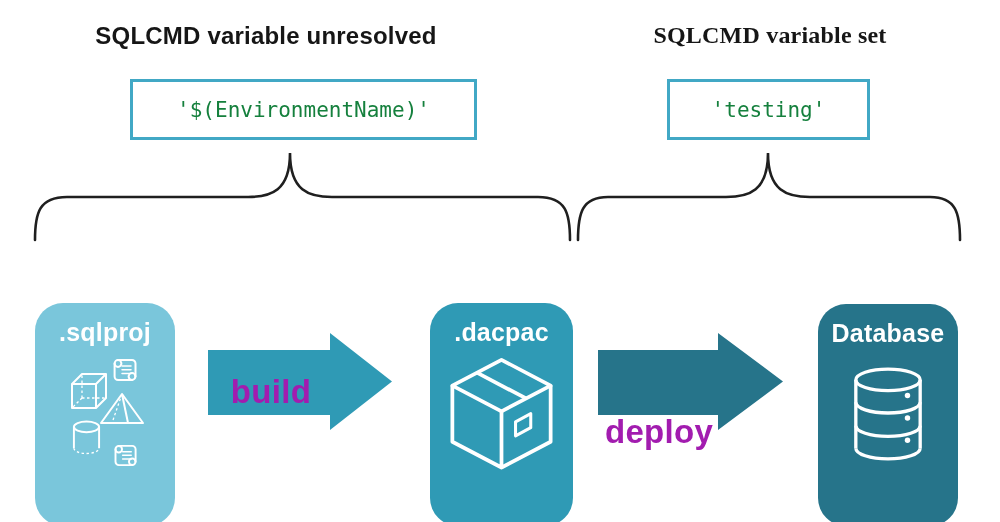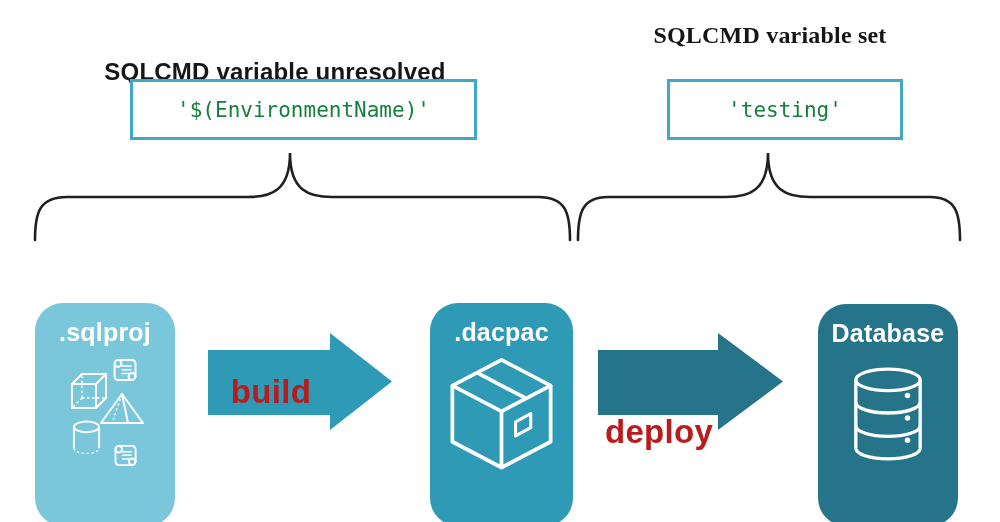--- a/index.html
+++ b/index.html
@@ -9,47 +9,47 @@
     --code-border:#41A8C5;
     --ink:#161616;
     --background:#FFFFFF;
   }
   *{margin:0;padding:0;box-sizing:border-box;}
   html,body{background:var(--background);}
   body{font-family:"Liberation Sans",sans-serif;color:var(--ink);}
   .canvas{position:relative;width:1000px;height:522px;background:var(--background);overflow:hidden;}
 
   .heading{position:absolute;top:22px;font-size:24px;font-weight:700;text-align:center;letter-spacing:.2px;color:var(--ink);}
-  .heading-left{left:15px;width:520px;margin-top:36px;}
+  .heading-left{left:6px;width:520px;}
   .heading-right{left:620px;width:300px;font-family:Liberation Serif, serif;}
 
   .codebox{position:absolute;top:79px;height:61px;background:#fff;border:3px solid var(--code-border);
            display:flex;align-items:center;justify-content:center;
            font-family:"DejaVu Sans Mono","Liberation Mono",monospace;font-size:21px;color:#15803d;white-space:pre;}
   .codebox-left{left:130px;width:347px;}
-  .codebox-right{left:667px;width:236px;}
+  .codebox-right{left:667px;width:203px;}
 
   .braces{position:absolute;left:0;top:0;width:1000px;height:522px;pointer-events:none;}
 
   .node{position:absolute;top:267px;height:223px;border-radius:28px;margin-top:36px;}
   .node-title{position:absolute;top:15px;left:0;width:100%;text-align:center;
               font-size:25px;font-weight:700;color:#fff;letter-spacing:.2px;}
   .node-sqlproj{left:35px;width:140px;background:var(--node-light);}
   .node-dacpac{left:430px;width:143px;background:var(--node-mid);}
   .node-database{left:818px;top:268px;width:140px;height:222px;background:var(--node-dark);}
 
   .mini-icon{position:absolute;}
   .mini-icon svg{display:block;width:100%;height:100%;}
 
   .arrow{position:absolute;top:330px;height:103px;}
   .arrow svg{position:absolute;left:0;top:0;display:block;}
   .arrow-build{left:208px;width:186px;}
   .arrow-deploy{left:598px;width:187px;}
   .arrow-label{position:absolute;top:20px;height:84px;display:flex;align-items:center;justify-content:center;
-               color:#b91c1c;font-weight:700;font-size:33px;letter-spacing:.3px;}
+               color:#a21caf;font-weight:700;font-size:33px;letter-spacing:.3px;}
   .arrow-build .arrow-label{left:4px;width:118px;}
   .arrow-deploy .arrow-label{left:2px;width:118px;margin-top:40px;}
 </style>
 </head>
 <body>
 
 <div class="canvas">
 
   <div class="heading heading-left">SQLCMD variable unresolved</div>
   <div class="heading heading-right">SQLCMD variable set</div>

